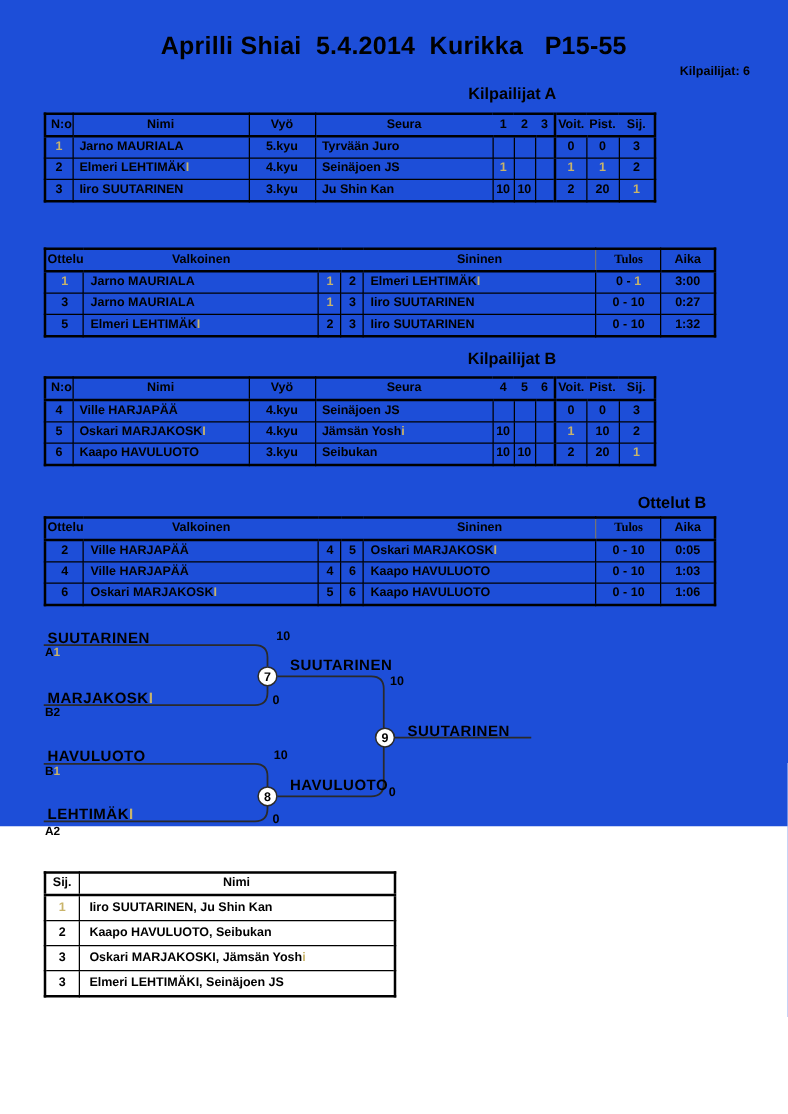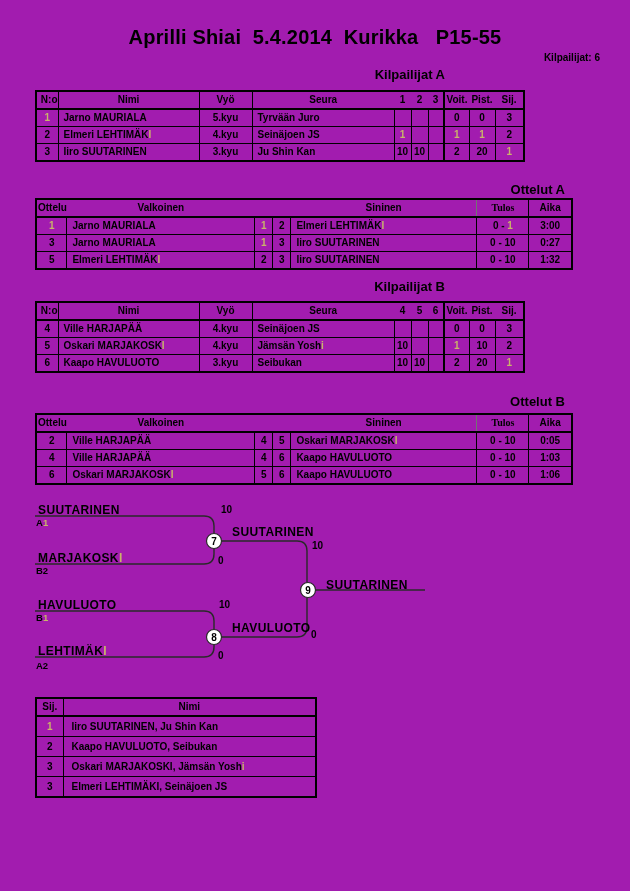--- a/index.html
+++ b/index.html
@@ -1,18 +1,18 @@
 <!DOCTYPE html>
 <html style="--faint: #c9b46a;"><head>
 <meta charset="utf-8">
 <style>
   html,body{margin:0;padding:0;background:#fff;}
   body{width:630px;height:891px;overflow:hidden;
        font-family:"Liberation Sans",sans-serif;font-weight:bold;color:#000;}
-  .sheet{position:relative;width:630px;height:891px;background:#a21caf;}
+  .sheet{position:relative;width:630px;height:661px;background:#1d4ed8;}
 
   .title{position:absolute;top:26px;left:0;width:630px;text-align:center;
          font-size:20px;white-space:pre;letter-spacing:.2px;}
   .comp-count{position:absolute;top:52px;left:0;width:600px;text-align:right;font-size:10px;}
 
   .heading{position:absolute;text-align:right;font-size:13px;}
   .h-ka{top:67px;left:35px;width:410px;}
   .h-oa{top:182px;left:35px;width:530px;}
   .h-kb{top:279px;left:35px;width:410px;}
   .h-ob{top:394px;left:35px;width:530px;}
@@ -123,21 +123,20 @@
           <td class="c-s">10</td>
           <td class="c-s">10</td>
           <td class="c-s"></td>
           <td class="c-voit">2</td>
           <td class="c-pist">20</td>
           <td class="c-sij"><span class="faint">1</span></td>
         </tr>
       </tbody>
   </table>
 
-  <div class="heading h-oa">Ottelut A</div>
   <table id="tbl-oa">
     <colgroup>
         <col style="width:25px">
         <col style="width:188px">
         <col style="width:18px">
         <col style="width:18px">
         <col style="width:186px">
         <col style="width:52px">
         <col style="width:43px">
       </colgroup>

